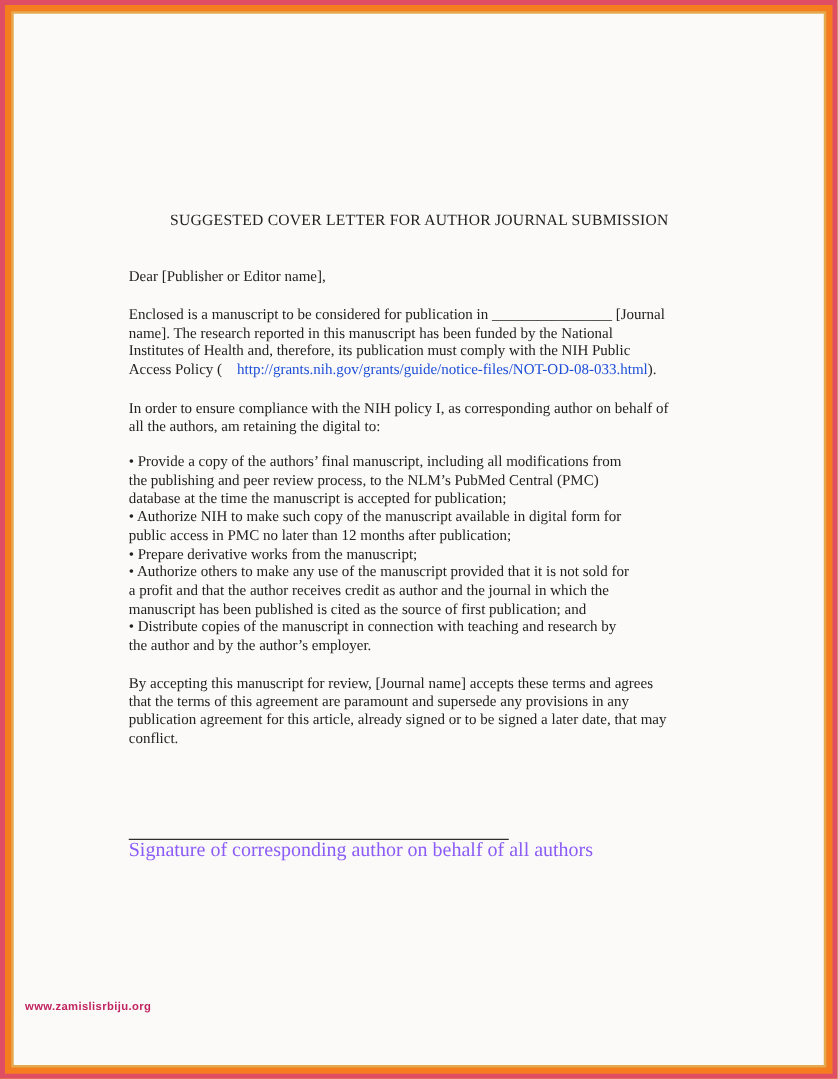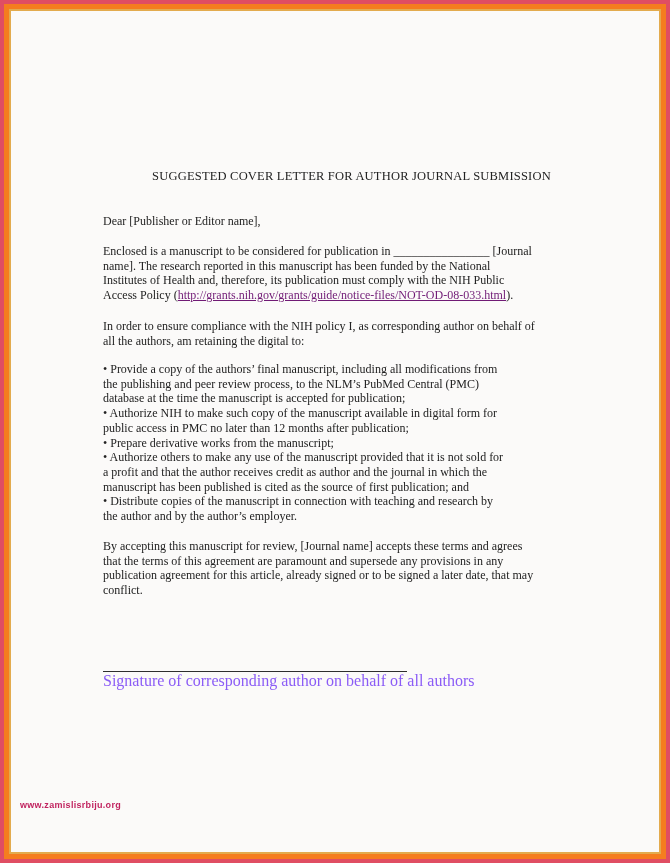--- a/index.html
+++ b/index.html
@@ -11,44 +11,44 @@
     box-shadow:
       inset 0 0 0 4px  #e04e63,
       inset 0 0 0 9px  #f57d1f,
       inset 0 0 0 11px #e3ab4e;
     font-family: "Liberation Serif", serif;
     color: #1e1e1e;
     overflow: hidden;
   }
   .title {
     position: absolute;
-    top: 169px; left: 119px; width: 465px;
+    top: 169px; left: 103px; width: 465px;
     text-align: center;
     font-size: 12.5px;
     line-height: 14.7px;
     letter-spacing: 0.2px;
     color: #222;
   }
   .text-block {
     position: absolute;
     left: 103px; width: 505px;
     font-size: 12px;
     line-height: 14.7px;
     white-space: pre-line;
     color: #222;
   }
   .salutation   { top: 214px; }
   .para-enclosed{ top: 244px; }
   .para-compliance { top: 319px; }
   .rights-list  { top: 362px; }
   .para-acceptance { top: 539px; }
   .doc-link {
-    color: #701a75;
-    text-decoration: underline;
+    color: #1d4ed8;
     cursor: pointer;
+    margin-left: 12px;
   }
   .sig-line {
     position: absolute;
     top: 671px; left: 103px; width: 304px;
     border-top: 1.3px solid #2e2e2e;
     height: 0;
   }
   .sig-caption {
     position: absolute;
     top: 674px; left: 103px;

